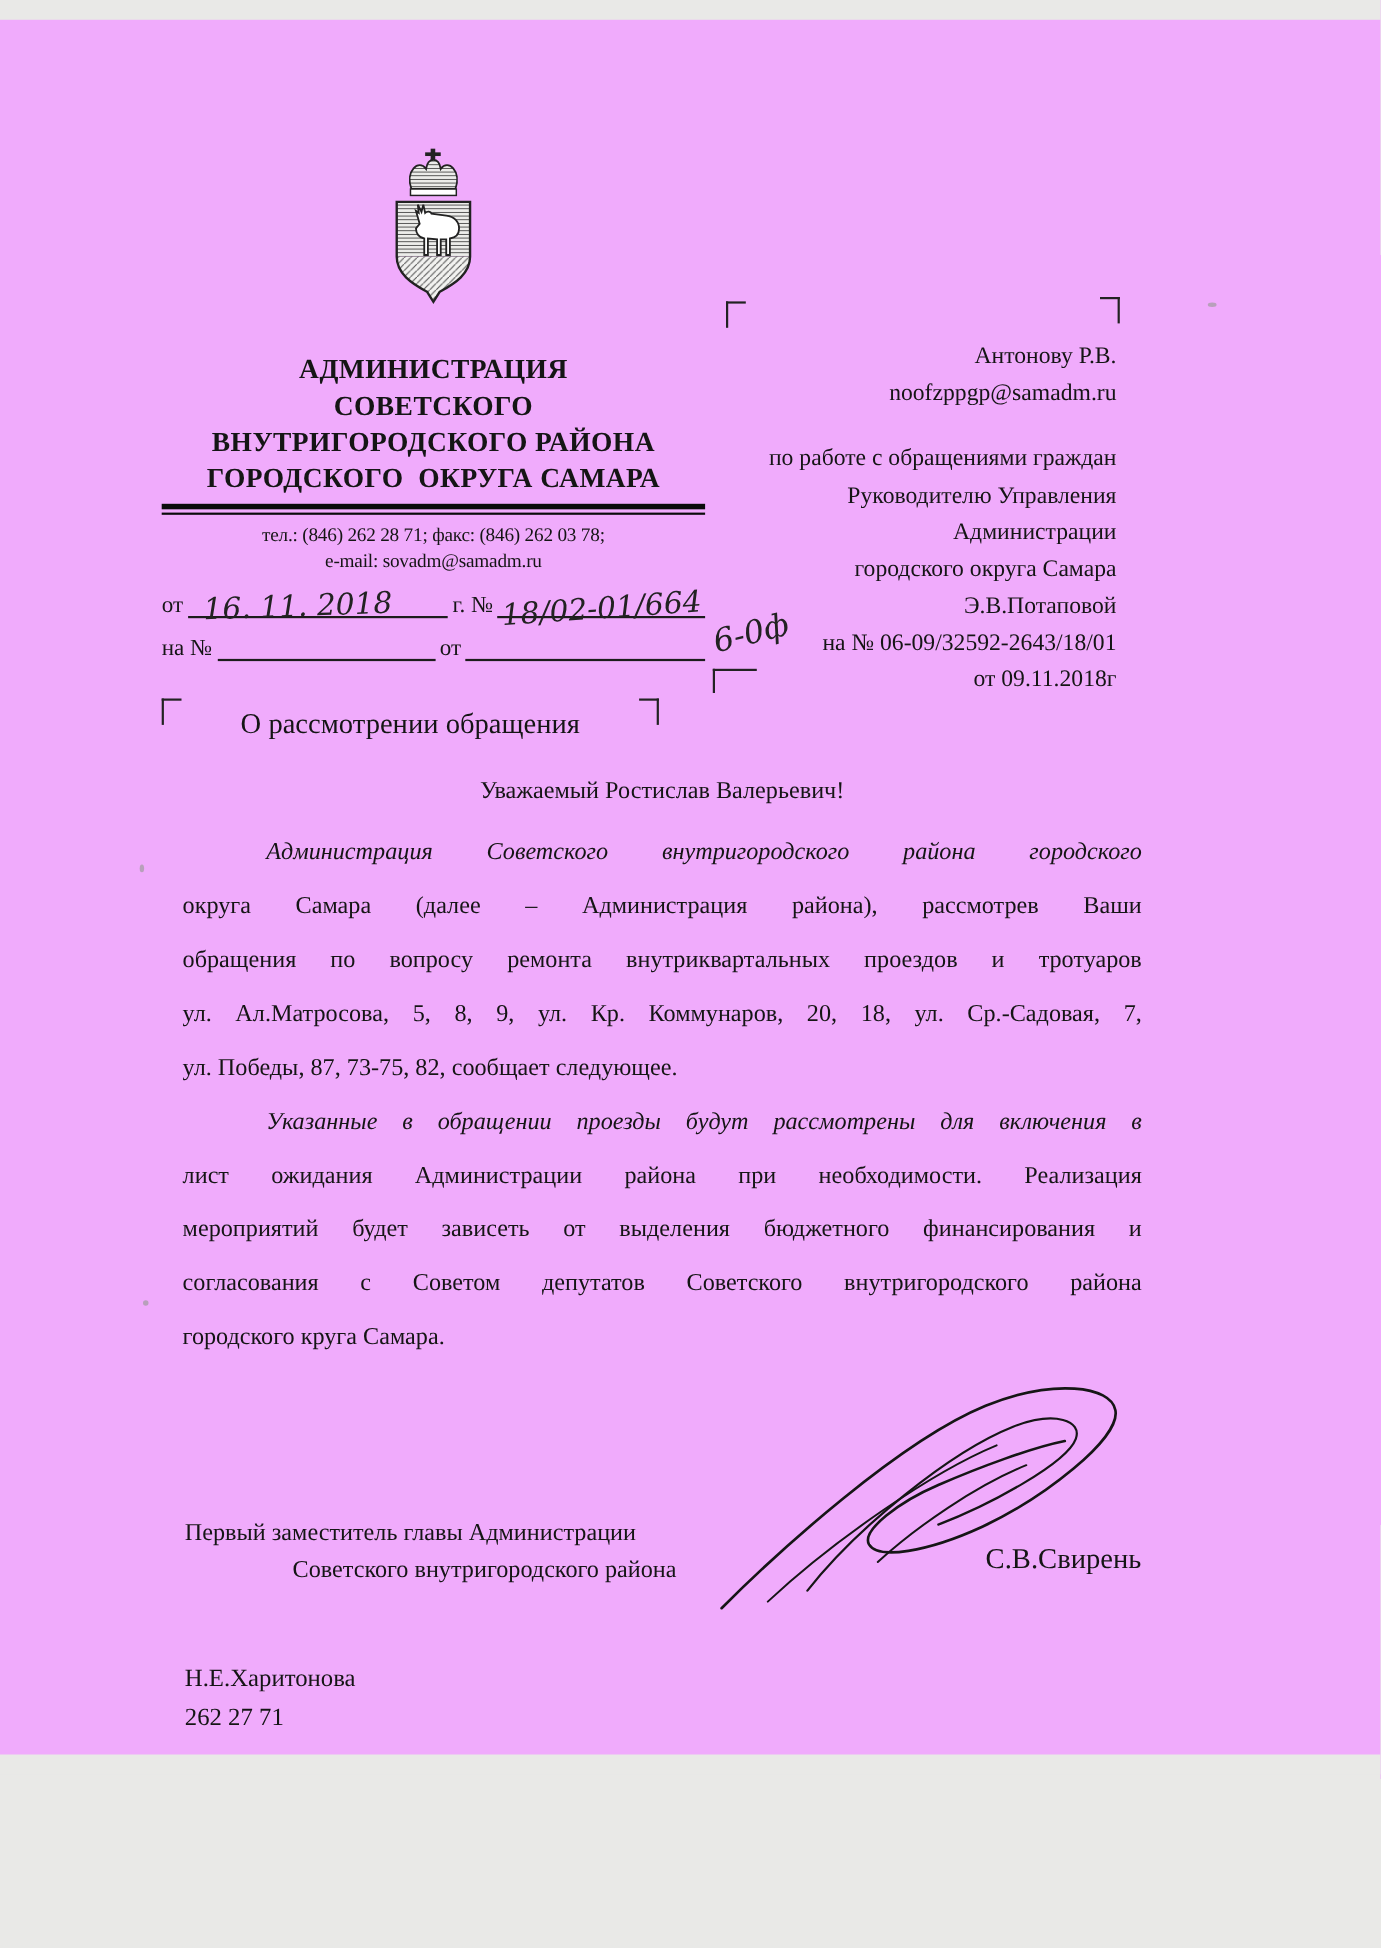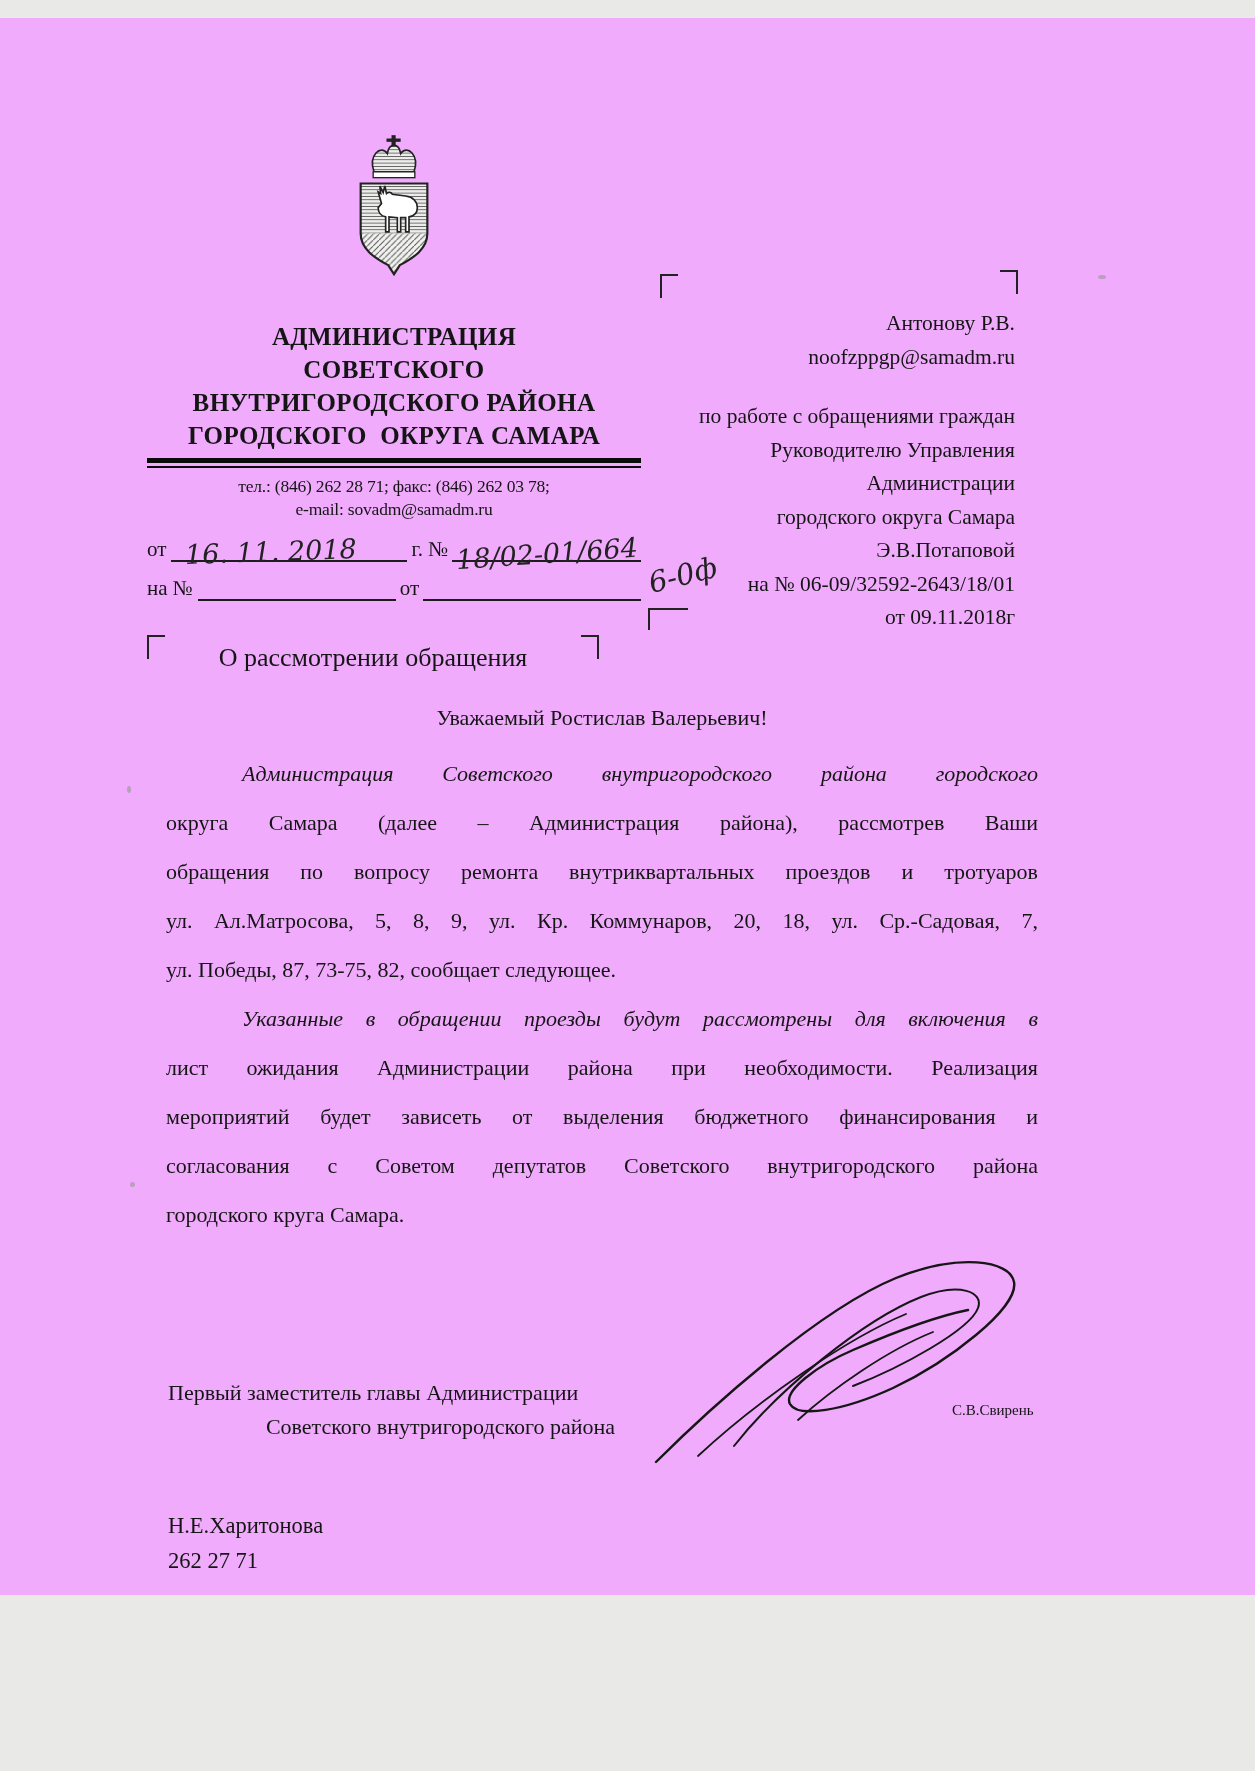--- a/index.html
+++ b/index.html
@@ -56,21 +56,21 @@
   
   .body { position:absolute; left:166px; top:685px; width:872px; font-size:22px; }
   .salutation { text-align:center; line-height:30px; margin-bottom:16px; }
   .bl { text-align:justify; text-align-last:justify; line-height:49px; }
   .bl.first { text-indent:76px;font-style:italic; }
   .bl.last { text-align-last:left; }
 
   
   .sig-title { position:absolute; left:168px; top:1358px; width:545px; font-size:22px; line-height:34px; }
   .sig-title .l2 { text-align:center; }
-  .sig-name { position:absolute; left:952px; top:1384px; font-size:15px; }
+  .sig-name { position:absolute; left:896px; top:1384px; font-size:26px; }
   .sig-svg { position:absolute; left:638px; top:1232px; width:400px; height:235px; }
 
   
   .footer { position:absolute; left:168px; top:1490px; font-size:22.5px; line-height:35px; }
 
   
   .speck { position:absolute; background:#9a9a98; border-radius:50%; opacity:.65; }
 </style>
 </head>
 <body>

